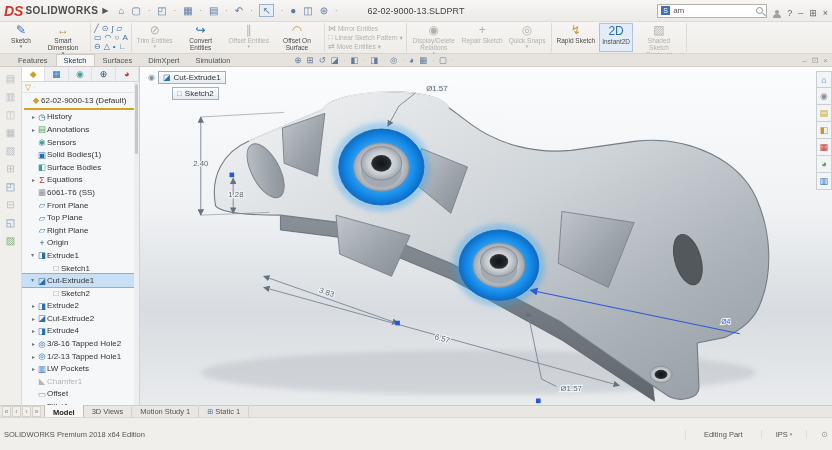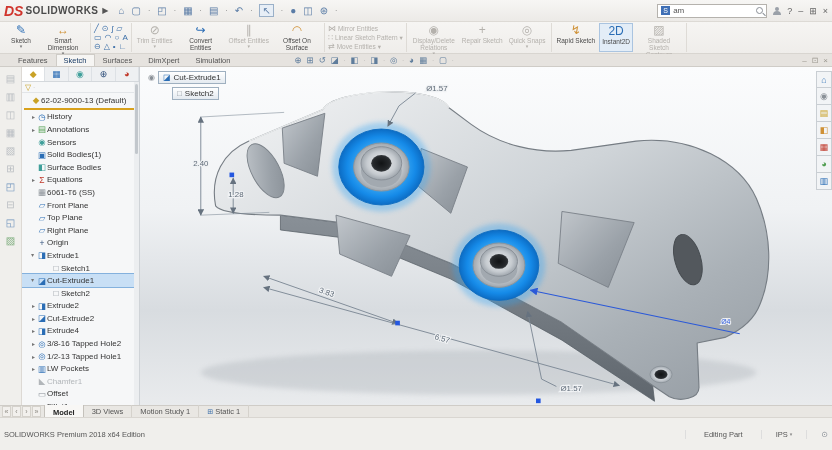--- a/index.html
+++ b/index.html
@@ -9,21 +9,21 @@
   
   .titlebar{height:22px;background:linear-gradient(#f7f6f4,#eceae7);display:flex;align-items:center;padding:0 4px;border-bottom:1px solid #dddad5;position:relative;}
   .brandmark{color:#d0342c;font-weight:bold;font-style:italic;font-size:14px;margin-right:2px;}
   .brand{font-weight:bold;font-size:10px;letter-spacing:.4px;color:#4a4a4a;margin-right:4px;}
   .flyout{font-size:8px;color:#555;margin-right:10px;}
   .qat{display:flex;align-items:center;gap:7px;}
   .qat .qi{font-size:10px;color:#5a7ca6;cursor:default;}
   .qat .qi.sel{border:1px solid #9ab0c8;background:#e7eef6;padding:0 2px;}
   .qat .dot{color:#888;font-size:7px;}
   .doctitle{position:absolute;left:0;right:0;text-align:center;font-size:9px;color:#444;pointer-events:none;}
-  .tb-right{margin-left:auto;display:flex;align-items:center;gap:6px;z-index:2;}
+  .tb-right{margin-left:auto;display:flex;align-items:flex-end;gap:6px;z-index:2;}
   .searchbox{width:110px;height:14px;border:1px solid #b5b2ad;background:#fff;display:flex;align-items:center;padding:0 3px;gap:3px;}
   .searchbox .slogo{width:9px;height:9px;background:#3f6fb5;color:#fff;font-size:7px;line-height:9px;text-align:center;}
   .searchbox input{border:none;outline:none;flex:1;font-size:8px;color:#555;min-width:0;background:transparent;}
   .mag{width:7px;height:7px;border:1.4px solid #8a8f96;border-radius:50%;position:relative;}
   .mag::after{content:'';position:absolute;width:4px;height:1.4px;background:#8a8f96;transform:rotate(45deg);left:5px;top:6px;}
   .person{width:8px;height:8px;position:relative;}
   .person::before{content:'';position:absolute;width:4px;height:4px;border-radius:50%;background:#9aa0a8;left:2px;top:0;}
   .person::after{content:'';position:absolute;width:8px;height:4px;border-radius:4px 4px 0 0;background:#9aa0a8;bottom:0;}
   .winctl{font-size:9px;color:#666;}
 
@@ -134,20 +134,21 @@
         <span class="dot">·</span>
       <span class="qi">↶</span>
         <span class="dot">·</span>
       <span class="qi sel">↖</span>
         <span class="dot">·</span>
       <span class="qi c-green">●</span>
       <span class="qi">◫</span>
       <span class="qi">⊛</span>
         <span class="dot">·</span>
     </div>
+    <div class="doctitle">62-02-9000-13.SLDPRT</div>
     <div class="tb-right">
       <div class="searchbox">
         <span class="slogo">S</span>
         <input value="am" style="">
         <span class="mag"></span>
       </div>
       <span class="person"></span>
       <span class="winctl">?</span>
       <span class="winctl">–</span>
       <span class="winctl">⊞</span>

